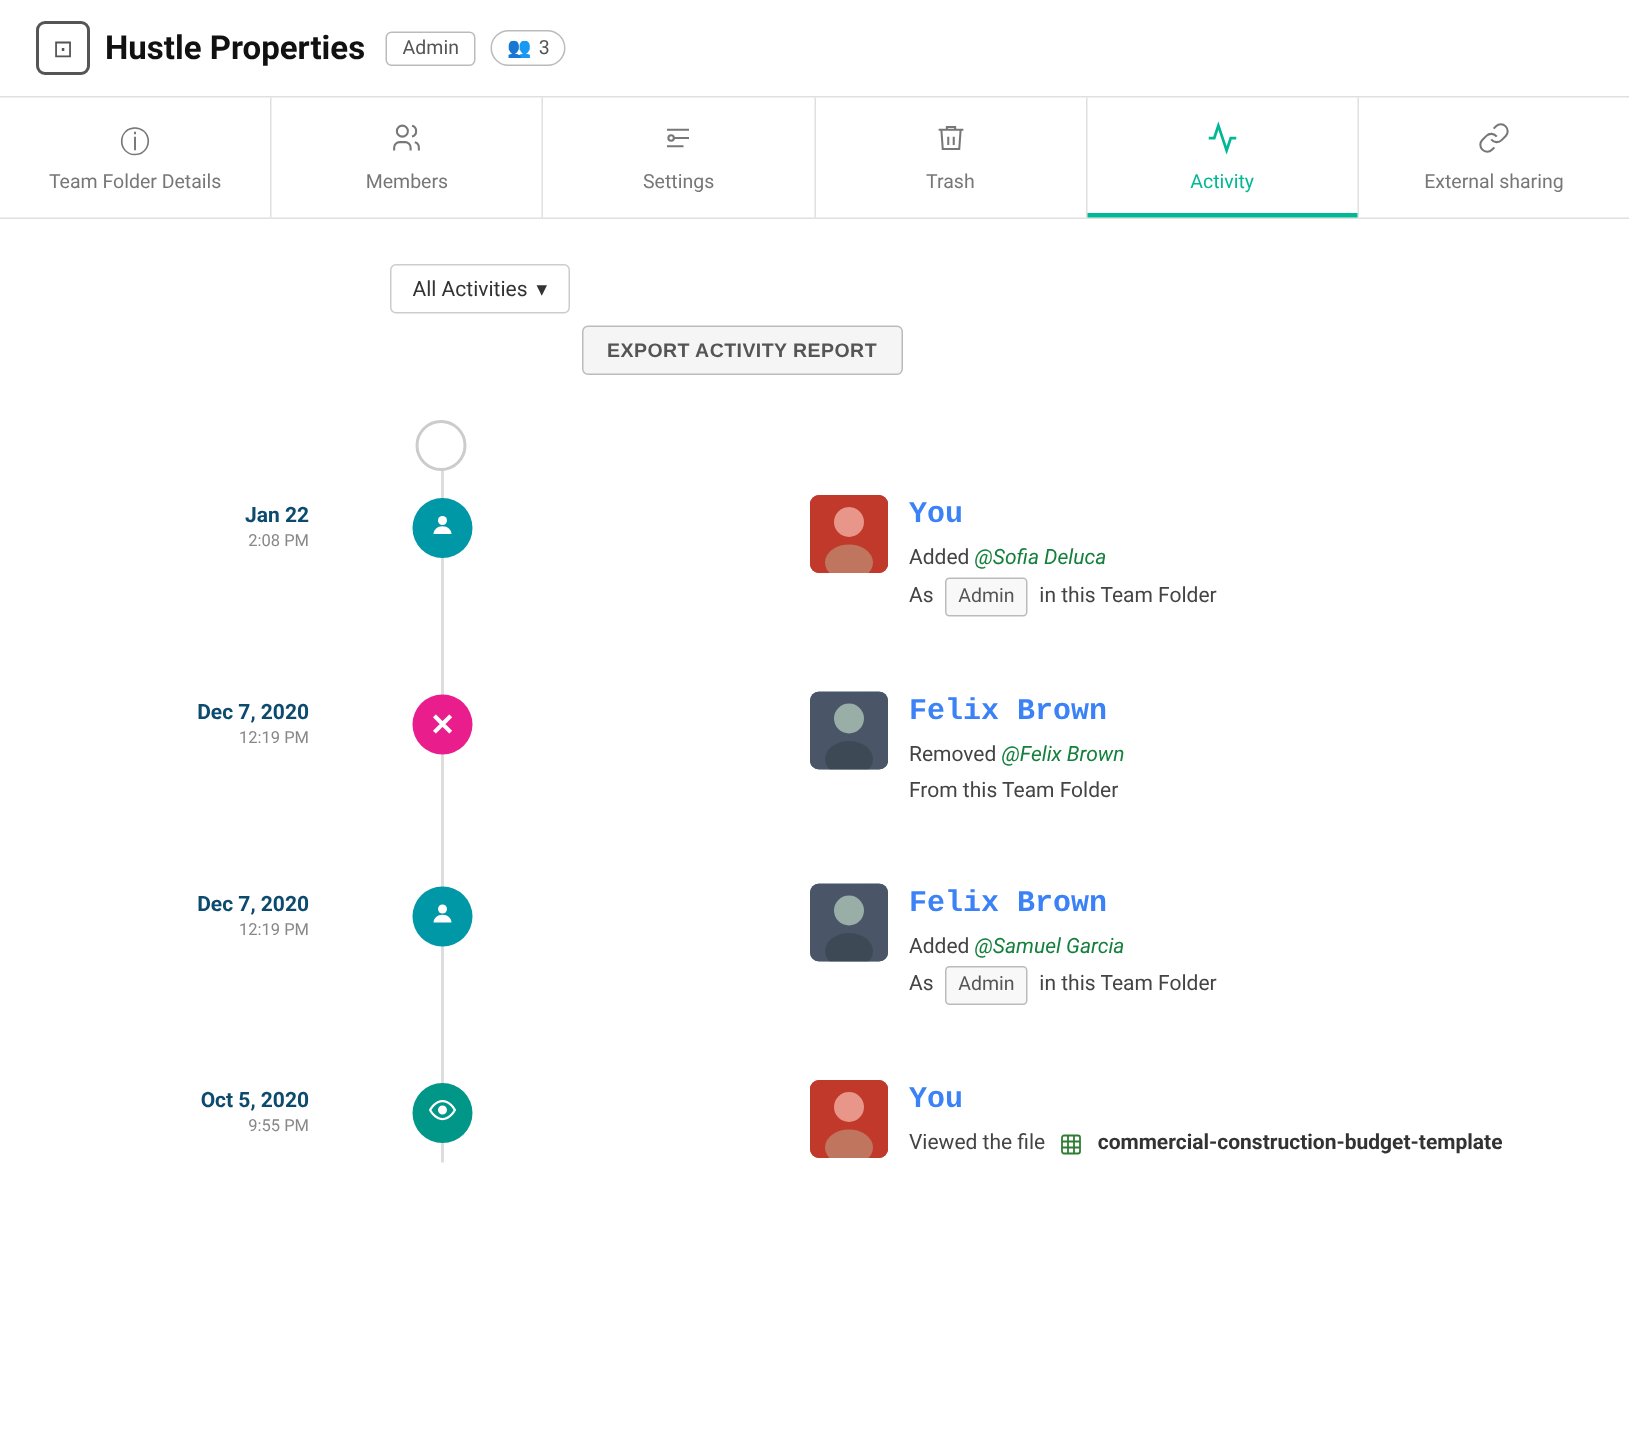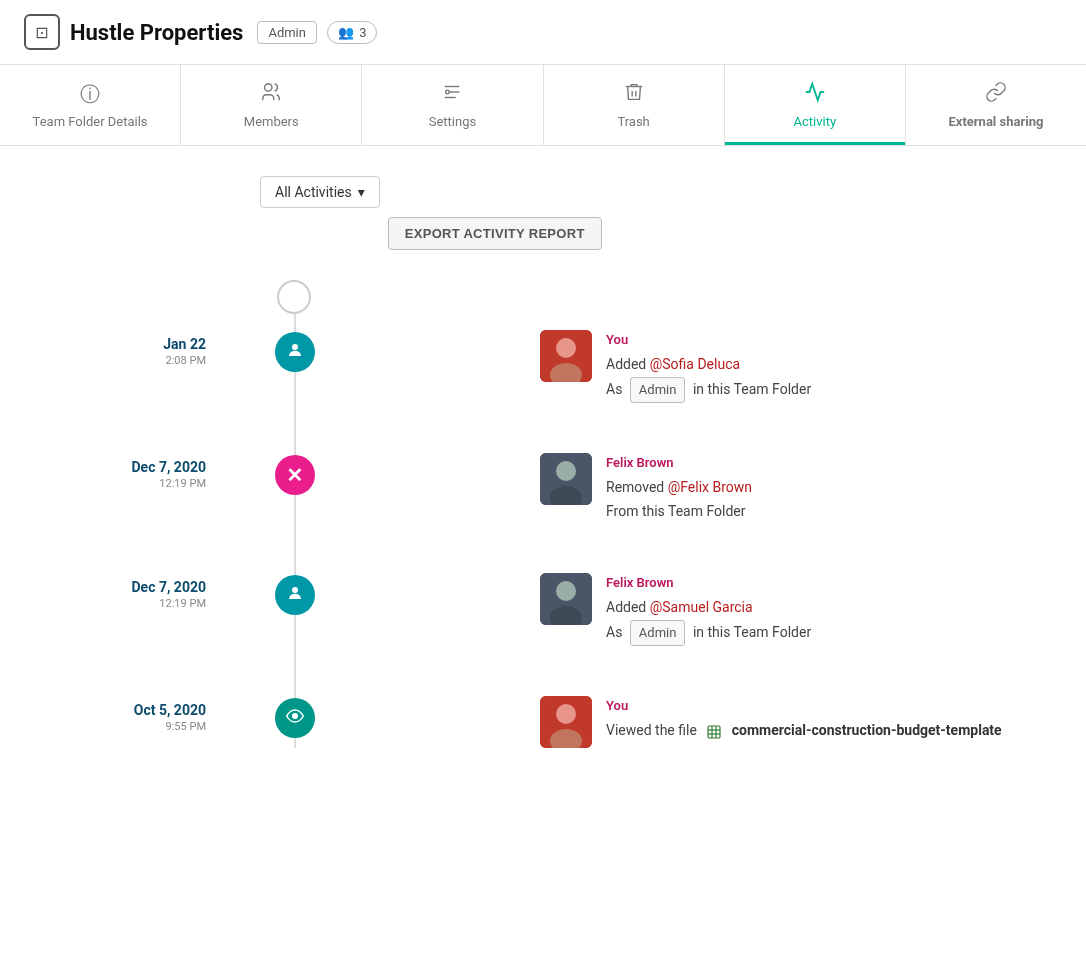--- a/index.html
+++ b/index.html
@@ -23,21 +23,21 @@
 
     
     .nav-tabs {
       display: flex; border-bottom: 1px solid #e0e0e0;
     }
     .nav-tab {
       display: flex; flex-direction: column; align-items: center; padding: 16px 0; min-width: 160px;
       font-size: 13px; color: #777; cursor: pointer; position: relative; gap: 6px; flex: 1;
       border-right: 1px solid #e0e0e0;
     }
-    .nav-tab:last-child { border-right: none; font-weight: bold; }
+    .nav-tab:last-child { border-right: none; }
     .nav-tab.active { color: #00b894; justify-content: space-between; }
     .nav-tab.active::after {
       content: ''; position: absolute; bottom: 0; left: 0; right: 0; height: 3px; background: #00b894;
     }
     .tab-icon { font-size: 20px; }
 
     
     .main-content { padding: 30px 40px; }
 
     
@@ -79,23 +79,23 @@
       margin-left: 290px; display: flex; align-items: flex-start; gap: 14px;
     }
 
     .user-avatar {
       width: 52px; height: 52px; border-radius: 6px; overflow: hidden; flex-shrink: 0;
       background: #ddd;
     }
     .user-avatar svg { width: 100%; height: 100%; }
 
     .activity-info { padding-top: 2px; }
-    .activity-actor { font-size: 13px; font-weight: 600; color: #be185d; margin-bottom: 6px; }
+    .activity-actor { font-size: 20px; font-weight: 600; color: #3b82f6; margin-bottom: 6px; font-family: Liberation Mono, monospace; }
     .activity-text { font-size: 14px; color: #444; line-height: 1.7; }
-    .activity-mention { color: #b91c1c; }
+    .activity-mention { color: #15803d; font-style: italic; }
     .activity-role-badge {
       display: inline-block; border: 1px solid #bbb; border-radius: 3px; padding: 1px 8px;
       font-size: 13px; color: #555; background: #f8f8f8; margin: 0 4px;
     }
     .file-icon { font-size: 14px; color: #2e7d32; margin: 0 3px; }
     .file-name { font-weight: 700; color: #333; }
 
     
     .avatar-you { background: linear-gradient(135deg, #c0392b 40%, #922b21 100%); display: flex; align-items: center; justify-content: center; color: white; font-size: 20px; font-weight: bold; }
     .avatar-felix { background: linear-gradient(135deg, #5d6d7e 30%, #2c3e50 100%); display: flex; align-items: center; justify-content: center; color: white; font-size: 20px; font-weight: bold; }

